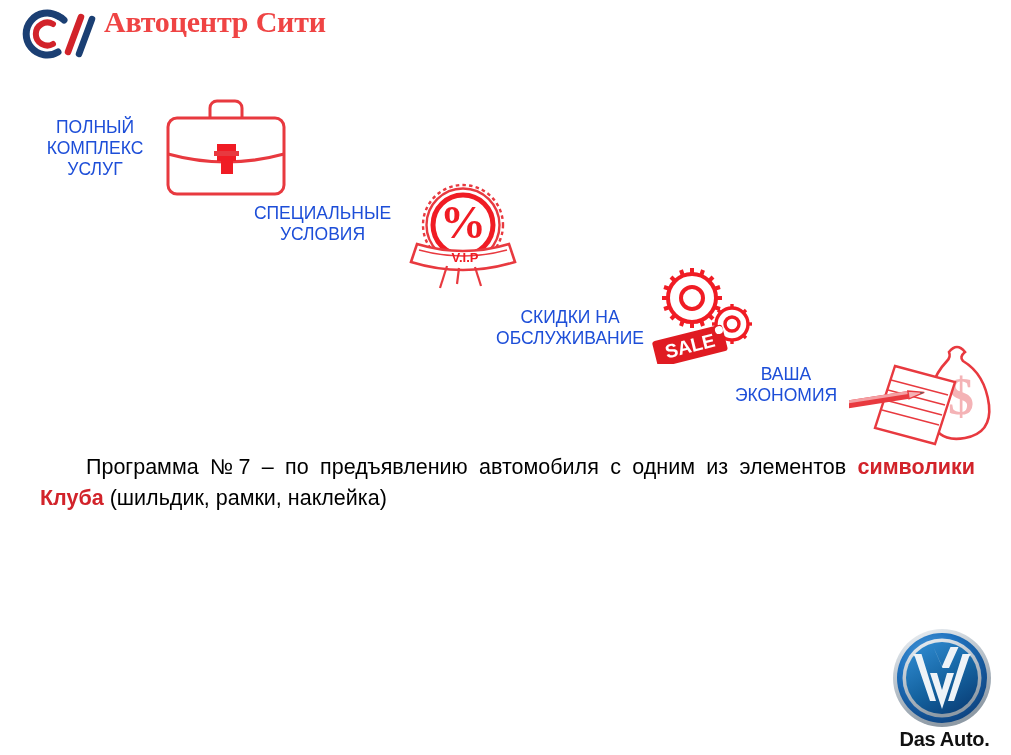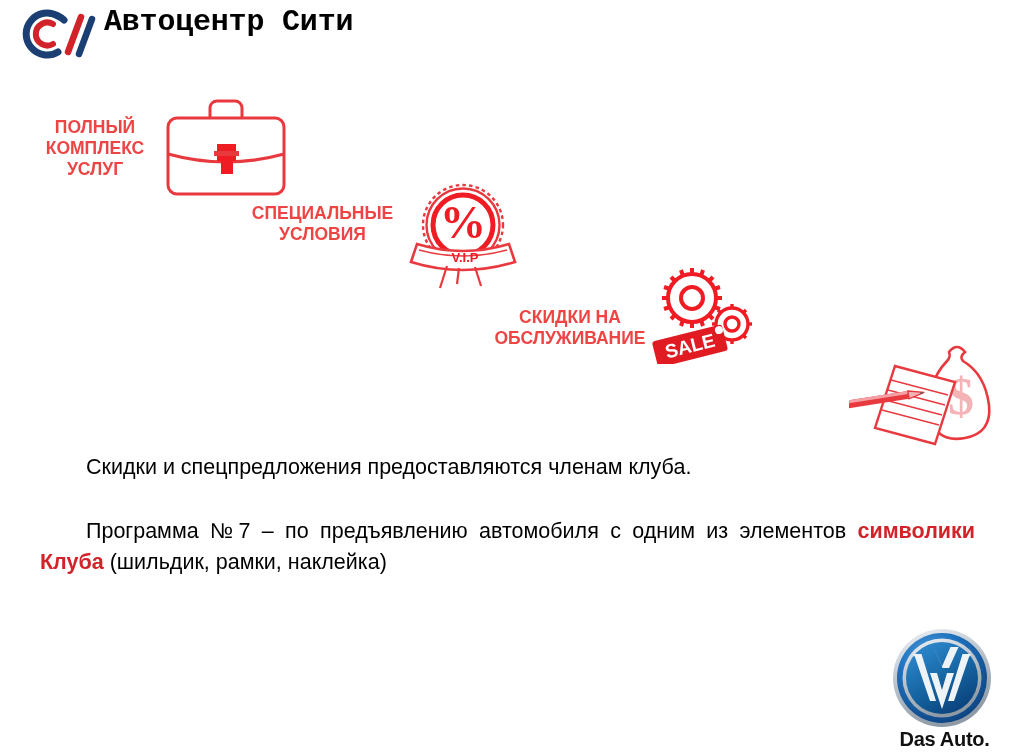--- a/index.html
+++ b/index.html
@@ -33,24 +33,24 @@
     width: 88px;
     height: 60px;
   }
   #brand-text {
     position: absolute;
     left: 92px;
     top: 2px;
     width: 230px;
   }
   .brand-name {
-    font-family: Liberation Mono, monospace;
+    font-family: Liberation Serif, serif;
     font-weight: bold;
     font-size: 30px;
-    color: #000000;
+    color: #ef4444;
     letter-spacing: -0.2px;
     line-height: 32px;
     white-space: nowrap;
   }
   .brand-tagline {
     font-family: "Liberation Sans", sans-serif;
     font-size: 12.5px;
     color: #2a5486;
     letter-spacing: 3.1px;
     line-height: 16px;
@@ -58,24 +58,24 @@
     margin-top: 1px;
   }
 
   
   .benefit {
     position: absolute;
   }
   .benefit-label {
     position: absolute;
     font-family: "Liberation Sans", sans-serif;
-    font-weight: bold;
+    font-weight: normal;
     font-size: 17.5px;
     line-height: 21px;
-    color: #ef4444;
+    color: #1d4ed8;
     text-align: center;
     white-space: pre-line;
   }
   .benefit-icon {
     position: absolute;
   }
 
   
   #benefit-1 { left: 20px;  top: 92px;  width: 270px; height: 110px; }
   #benefit-1 .benefit-label { left: 0;   top: 25px;  width: 150px; }
@@ -264,20 +264,22 @@
         <g transform="rotate(-14 48 84)">
           <rect x="10" y="70" width="72" height="27" rx="3" fill="#e01b22"></rect>
           <circle cx="78" cy="75" r="4" fill="#ffffff"></circle>
           <text x="46" y="90" font-family="Liberation Sans, sans-serif" font-size="19" font-weight="bold" fill="#ffffff" text-anchor="middle">SALE</text>
         </g>
       </svg>
     </div>
   </div>
 
   <div class="benefit" id="benefit-4">
+    <div class="benefit-label">ВАША
+ЭКОНОМИЯ</div>
     <div class="benefit-icon">
       <svg viewBox="0 0 146 112" width="146" height="112" xmlns="http://www.w3.org/2000/svg">
 
         <path d="M100 14 q8 -10 16 0 q-6 5 -2 9 q22 13 26 44 q3 28 -24 33 q-28 5 -34 -20 q-6 -34 16 -57 q4 -4 2 -9 Z" fill="#ffffff" stroke="#e8393f" stroke-width="2.6"></path>
         <text x="112" y="76" font-family="Liberation Serif, serif" font-size="52" font-weight="bold" fill="#f4b3b6" text-anchor="middle">$</text>
 
         <path d="M46 28 L106 44 L86 106 L26 90 Z" fill="#ffffff" stroke="#e8393f" stroke-width="2.4"></path>
         <g stroke="#e8393f" stroke-width="1.3">
           <path d="M42 42 L99 57"></path>
           <path d="M39 52 L96 67"></path>
@@ -289,21 +291,20 @@
           <rect x="-2" y="56" width="62" height="8" fill="#e8393f"></rect>
           <rect x="-2" y="56" width="62" height="3" fill="#f4a0a4"></rect>
           <path d="M60 56 L76 60 L60 64 Z" fill="#f4b3b6" stroke="#e8393f" stroke-width="1.4"></path>
           <path d="M72 59 L76 60 L72 61 Z" fill="#5a5a5a"></path>
         </g>
       </svg>
     </div>
   </div>
 
   <div id="body-copy">
-    <p class="copy-lead">Скидки и спецпредложения предоставляются членам клуба.</p>
     <p class="copy-para"><span>Программа №7 – по предъявлению автомобиля с одним из элементов </span><span class="hl">символики Клуба</span><span> (шильдик, рамки, наклейка)</span></p>
   </div>
 
   <div id="vw-logo">
     <div id="vw-badge">
       <svg viewBox="0 0 100 100" width="100" height="100" xmlns="http://www.w3.org/2000/svg">
         <defs>
           <radialGradient id="vwOuter" cx="38%" cy="30%" r="78%">
             <stop offset="0%" stop-color="#5aa7e0"></stop>
             <stop offset="45%" stop-color="#1f72bf"></stop>

